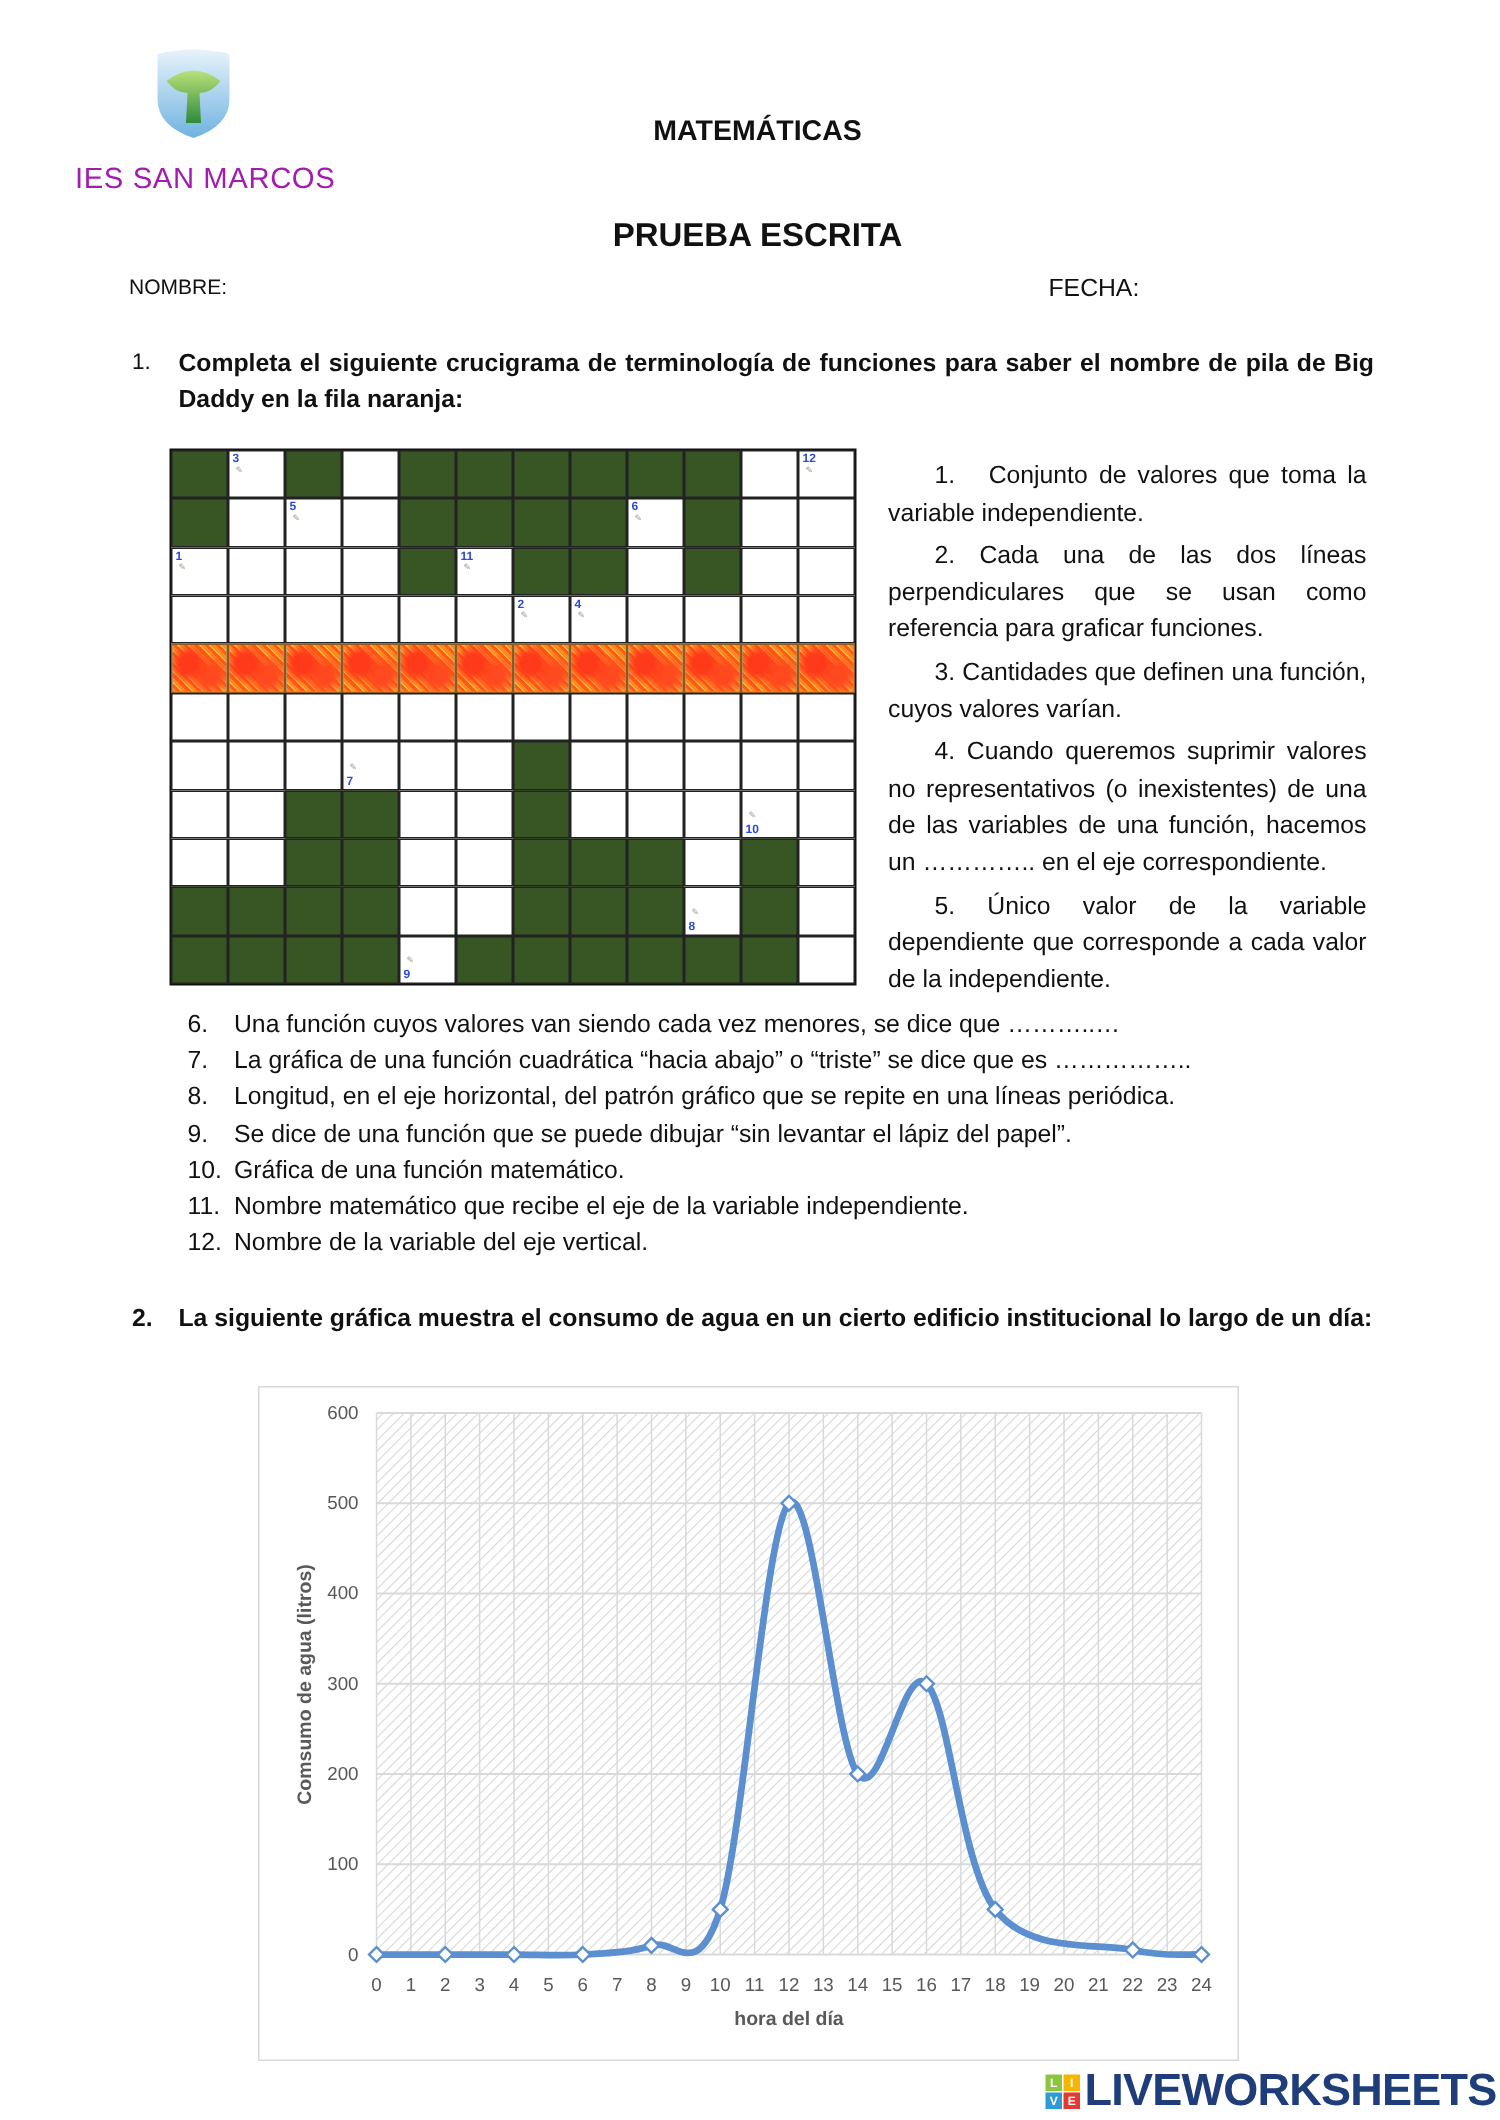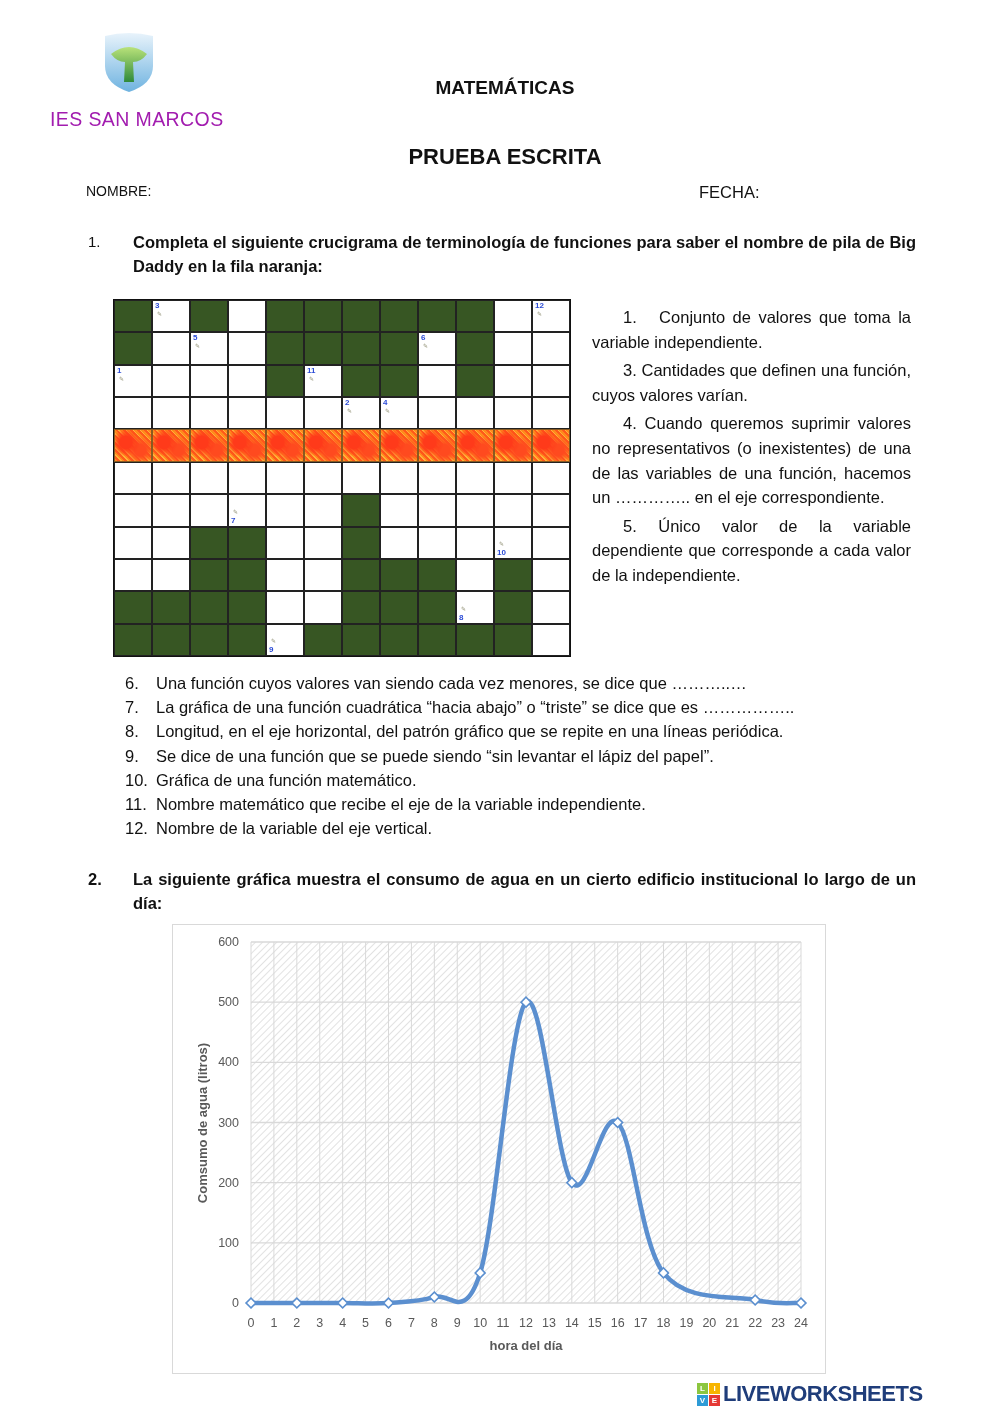--- a/index.html
+++ b/index.html
@@ -14,21 +14,21 @@
       color:#a21caf; white-space:nowrap; font-family:"Liberation Sans", sans-serif; }
 
   .subject { left:0; width:1010px; top:77px; text-align:center; font-weight:bold; font-size:19px; }
   .exam-title { left:0; width:1010px; top:144px; text-align:center; font-weight:bold; font-size:22px; }
   .label-nombre { left:86px; top:183px; font-size:14px; }
   .label-fecha { left:699px; top:183px; font-size:16.5px; }
 
   .q-heading { left:88px; width:828px; font-size:16.5px; line-height:24px; }
   .q-heading .num { position:absolute; left:0; top:0; font-weight:normal; font-size:15px; }
   .q-heading .num.bold { font-weight:bold; font-size:16.5px; }
-  .q-heading .txt { display:block; margin-left:45px; font-weight:bold; text-align:justify; }
+  .q-heading .txt { display:block; margin-left:31px; font-weight:bold; text-align:justify; }
   #q1 { top:230px; }
   #q2 { top:867px; }
 
   
   #crossword { left:113px; top:299px; width:458px; height:358px;
       display:grid; grid-template-columns:repeat(12, 1fr); grid-template-rows:repeat(11, 1fr);
       border:1.5px solid #111; box-sizing:border-box; }
   .cell { position:relative; border:1px solid #222; box-sizing:border-box; background:#fff; cursor:text; }
   .cell.dark { background:#375623; cursor:default; }
   .cell.orange { background:
@@ -49,21 +49,21 @@
   #clues-bottom .n { width:31px; flex:none; }
 
   
   #chart-frame { left:172px; top:924px; width:654px; height:450px; border:1px solid #d9d9d9; box-sizing:border-box; background:#fff; }
   #chart-svg { position:absolute; left:0; top:0; }
 
   
   #brand { left:697px; top:1379px; height:30px; display:flex; align-items:center; }
   #brand .blocks { display:grid; grid-template-columns:11px 11px; grid-template-rows:11px 11px; gap:1px; margin-right:3px; }
   #brand .blocks span { display:flex; align-items:center; justify-content:center; font-size:8px; font-weight:bold; color:#fff; }
-  #brand .word { font-size:22px; font-weight:bold; color:#1f3d7a; letter-spacing:-0.5px; font-family:"Liberation Sans", sans-serif; }
+  #brand .word { font-size:30px; font-weight:bold; color:#1f3d7a; letter-spacing:-0.5px; font-family:"Liberation Sans", sans-serif; }
 </style>
 </head>
 <body>
 
 <div id="logo" class="abs">
   <svg class="shield" viewBox="0 0 52 62">
     <defs>
       <linearGradient id="sg" x1="0" y1="0" x2="0" y2="1">
         <stop offset="0" stop-color="#e8f3fb"></stop>
           <stop offset="1" stop-color="#6fb3e0"></stop>
@@ -255,41 +255,42 @@
     <div class="cell dark"></div>
     <div class="cell dark"></div>
     <div class="cell dark"></div>
     <div class="cell dark"></div>
     <div class="cell dark"></div>
     <div class="cell"></div>
   </div>
 
 <div id="clues-right" class="abs">
   <p><span>1.</span>&nbsp;&nbsp;&nbsp;<span>Conjunto de valores que toma la variable independiente.</span></p>
+  <p><span>2.</span>&nbsp;<span>Cada una de las dos líneas perpendiculares que se usan como referencia para graficar funciones.</span></p>
   <p><span>3.</span>&nbsp;<span>Cantidades que definen una función, cuyos valores varían.</span></p>
   <p><span>4.</span>&nbsp;<span>Cuando queremos suprimir valores no representativos (o inexistentes) de una de las variables de una función, hacemos un ………….. en el eje correspondiente.</span></p>
   <p><span>5.</span>&nbsp;<span>Único valor de la variable dependiente que corresponde a cada valor de la independiente.</span></p>
 </div>
 
 <div id="clues-bottom" class="abs">
   <div class="row">
       <span class="n">6.</span>
       <span>Una función cuyos valores van siendo cada vez menores, se dice que ………..…</span>
     </div>
   <div class="row">
       <span class="n">7.</span>
       <span>La gráfica de una función cuadrática “hacia abajo” o “triste” se dice que es ……………..</span>
     </div>
   <div class="row">
       <span class="n">8.</span>
       <span>Longitud, en el eje horizontal, del patrón gráfico que se repite en una líneas periódica.</span>
     </div>
   <div class="row">
       <span class="n">9.</span>
-      <span>Se dice de una función que se puede siendo “sin levantar el lápiz del papel”.</span>
+      <span>Se dice de una función que se puede dibujar “sin levantar el lápiz del papel”.</span>
     </div>
   <div class="row">
       <span class="n">10.</span>
       <span>Gráfica de una función matemático.</span>
     </div>
   <div class="row">
       <span class="n">11.</span>
       <span>Nombre matemático que recibe el eje de la variable independiente.</span>
     </div>
   <div class="row">

